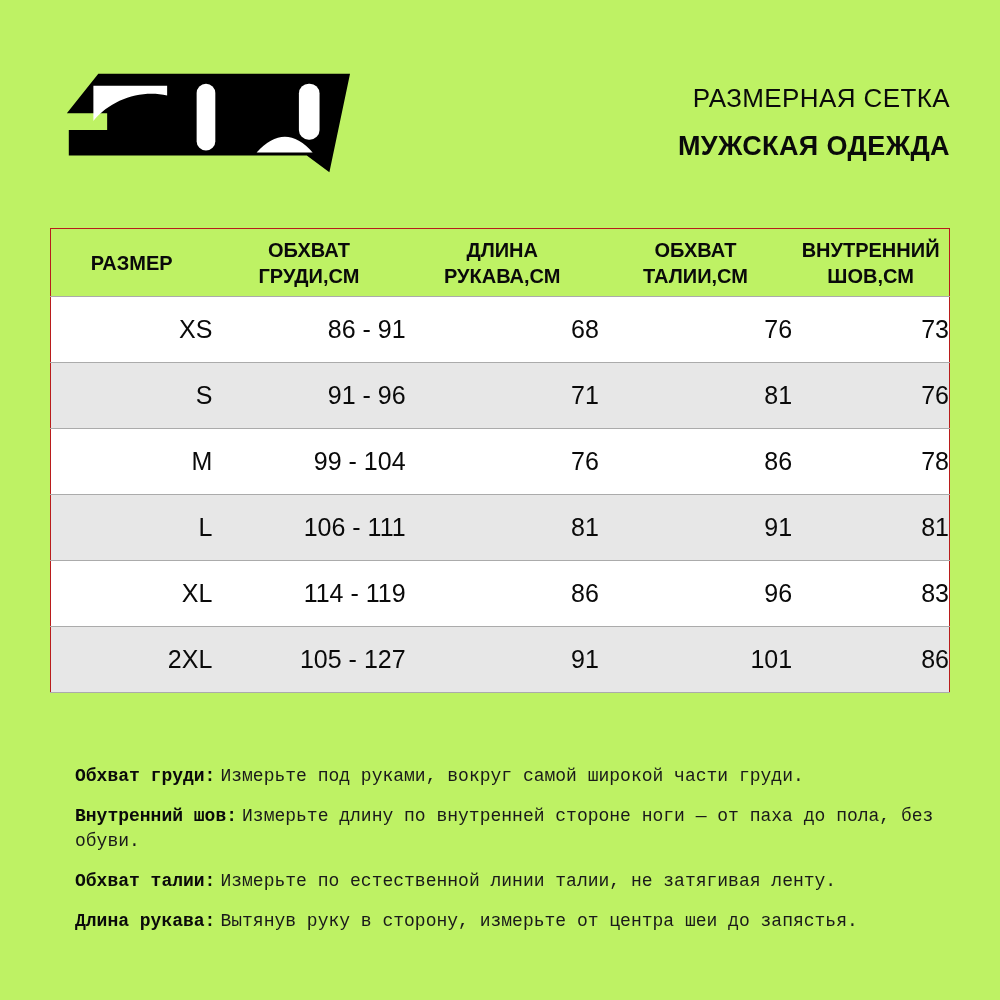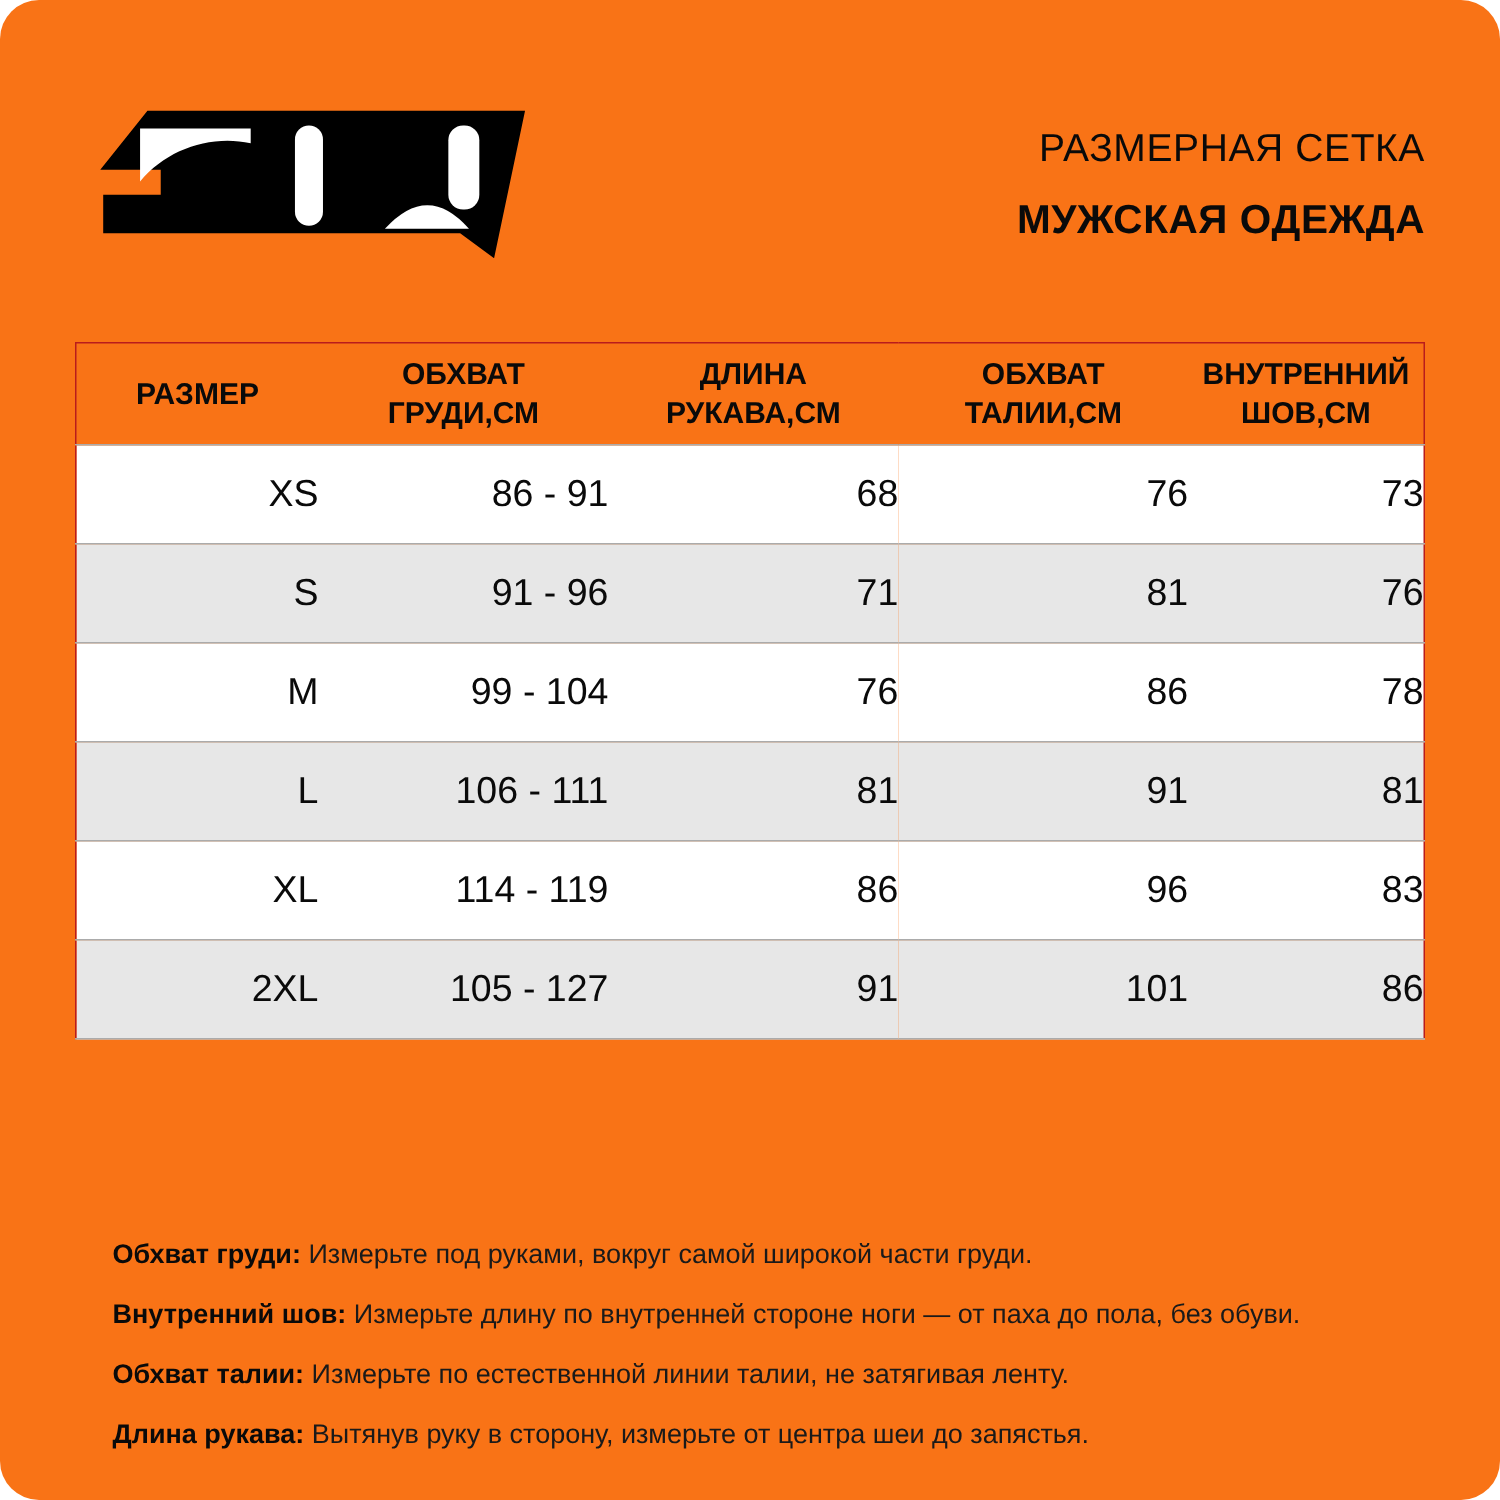--- a/index.html
+++ b/index.html
@@ -6,23 +6,22 @@
     margin: 0;
     padding: 0;
     background: #ffffff;
     font-family: "Liberation Sans", sans-serif;
     color: #0a0a0a;
   }
   #page {
     position: relative;
     width: 1000px;
     height: 1000px;
-    background: #f97316;
+    background: #bef264;
     overflow: hidden;
-    border-radius: 26px;
   }
 
   
   #logo {
     position: absolute;
     left: 57px;
     top: 73px;
     width: 295px;
     height: 100px;
   }
@@ -85,22 +84,23 @@
     border-bottom: 1px solid #ababab;
     padding: 0;
   }
   #size-table tbody tr:nth-child(even) { background: #e7e7e7; }
   #size-table tbody tr:nth-child(odd)  { background: #ffffff; }
 
   
   #notes {
     position: absolute;
     left: 75px;
-    top: 824px;
+    top: 764px;
     right: 50px;
+    font-family: Liberation Mono, monospace;
   }
   .note {
     margin: 0 0 15px 0;
     font-size: 18px;
     line-height: 25px;
     color: #1a1a1a;
   }
   .note-label { font-weight: 700; color: #0a0a0a; }
   .note-text  { font-weight: 400; margin-left: 5px; }
 </style>

